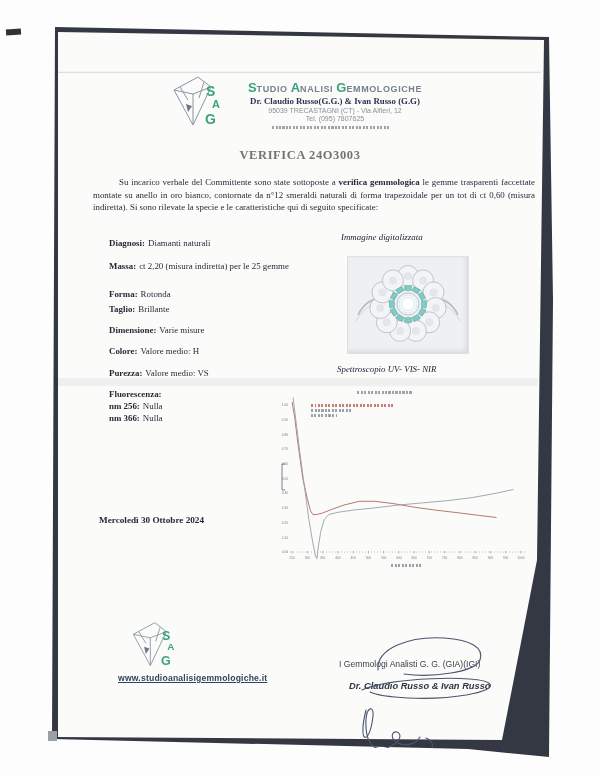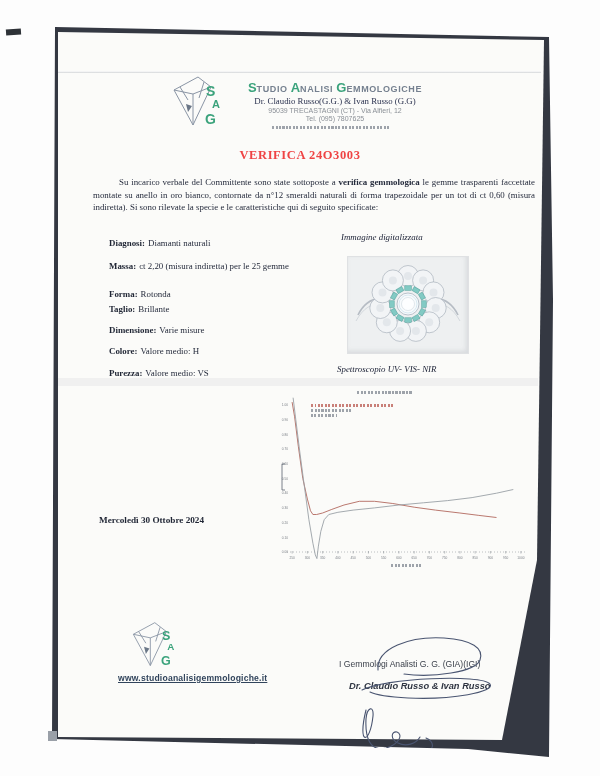--- a/index.html
+++ b/index.html
@@ -13,27 +13,27 @@
   .abs{position:absolute;}
   .fold{position:absolute;left:58px;top:71px;width:483px;height:2px;
         background:linear-gradient(180deg,rgba(255,255,255,.9),rgba(160,166,174,.45));}
   .streak{position:absolute;left:58px;top:378px;width:480px;height:8px;background:rgba(175,180,188,.14);}
   .mark-tl{position:absolute;left:6px;top:29px;width:15px;height:6px;background:#2e3237;transform:rotate(-4deg);}
   .mark-bl{position:absolute;left:48px;top:731px;width:9px;height:10px;background:#9aa0a8;}
   
   .hdr{left:205px;top:80px;width:260px;text-align:center;font-family:"Liberation Sans",sans-serif;}
   .co{white-space:nowrap;font-weight:bold;color:#75808f;font-size:9px;letter-spacing:.6px;}
   .co .ini{color:#3ba37c;font-size:13px;letter-spacing:0;}
-  .docs{font-family:"Liberation Serif",serif;font-weight:normal;color:#2c3350;font-size:8.8px;margin-top:1px;white-space:nowrap;}
+  .docs{font-family:"Liberation Serif",serif;font-weight:bold;color:#2c3350;font-size:8.8px;margin-top:1px;white-space:nowrap;}
   .addr{color:#8a8f96;font-size:7px;margin-top:1px;white-space:nowrap;}
   .micro{position:absolute;height:3px;opacity:.85;
         background-image:repeating-linear-gradient(90deg,#8d939c 0 2px,transparent 2px 3.5px);}
   .micro.red{background-image:repeating-linear-gradient(90deg,#c06a62 0 2px,transparent 2px 3.5px);}
   
-  .title{left:0;top:148px;width:600px;text-align:center;font-weight:bold;font-size:12.5px;letter-spacing:.6px;color:#ef4444;}
+  .title{left:0;top:148px;width:600px;text-align:center;font-weight:bold;font-size:12.5px;letter-spacing:.6px;color:#737373;}
   .intro{left:85px;top:168px;width:442px;font-size:8.9px;line-height:12.6px;text-align:justify;text-indent:26px;margin:8px;color:#262c3d;}
   
   .field{position:absolute;left:97px;font-size:8.9px;white-space:nowrap;color:#262c3d;}
   .field b{margin-right:3px;color:#1f2534;margin-left:12px;}
   .obs{line-height:12px;}
   .date{left:99px;top:515px;font-weight:bold;font-size:9.2px;color:#1f2534;}
   
   .cap{font-style:italic;font-weight:normal;font-size:8.9px;color:#20263a;white-space:nowrap;}
   .ringbox{left:347px;top:256px;width:120px;height:96px;background:#eef0f1;border:1px solid #dfe1e3;
            box-shadow:inset -2px -2px 4px rgba(150,155,162,.25);}
@@ -85,20 +85,25 @@
     <p class="abs intro"><span>Su incarico verbale del Committente sono state sottoposte a </span><b>verifica gemmologica</b><span> le gemme trasparenti faccettate montate su anello in oro bianco, contornate da n°12 smeraldi naturali di forma trapezoidale per un tot di ct 0,60 (misura indiretta). Si sono rilevate la specie e le caratteristiche qui di seguito specificate:</span></p>
 
     <div class="field" style="top:238px"><b>Diagnosi:</b><span>Diamanti naturali</span></div>
     <div class="field" style="top:261px"><b>Massa:</b><span>ct 2,20 (misura indiretta) per le 25 gemme</span></div>
     <div class="field" style="top:289px"><b>Forma:</b><span>Rotonda</span></div>
     <div class="field" style="top:304px"><b>Taglio:</b><span>Brillante</span></div>
     <div class="field" style="top:325px"><b>Dimensione:</b><span>Varie misure</span></div>
     <div class="field" style="top:346px"><b>Colore:</b><span>Valore medio: H</span></div>
     <div class="field" style="top:368px"><b>Purezza:</b><span>Valore medio: VS</span></div>
 
+    <div class="field obs" style="top:388px">
+      <b>Fluorescenza:</b><br>
+      <b>nm 256:</b><span>Nulla</span><br>
+      <b>nm 366:</b><span>Nulla</span>
+    </div>
 
 
     <div class="abs date">Mercoledì 30 Ottobre 2024</div>
 
     <div class="abs cap" style="left:341px;top:232px">Immagine digitalizzata</div>
 
     <div class="abs ringbox">
       <svg width="120" height="96" viewBox="0 0 120 96">
         <g stroke="#b6bcc4" fill="none" stroke-width="1.6">
           <path d="M10,58 C16,46 24,41 34,42"></path>

